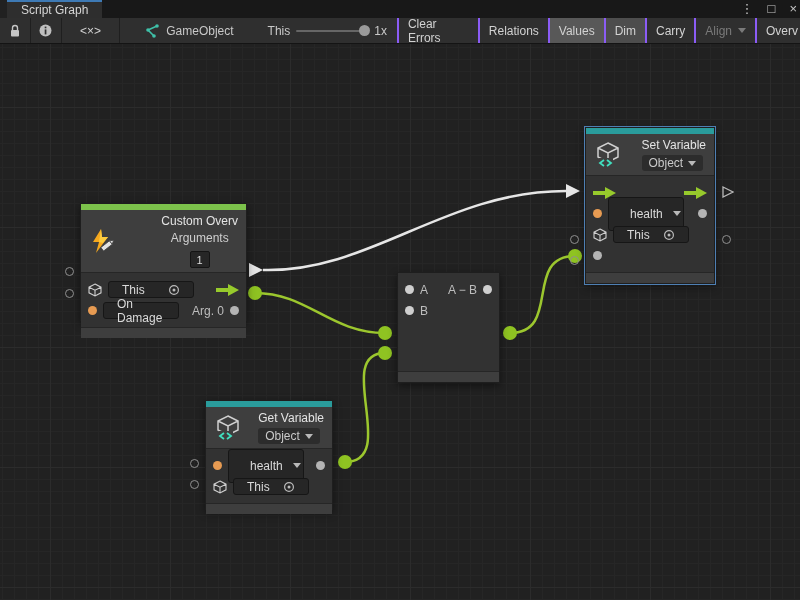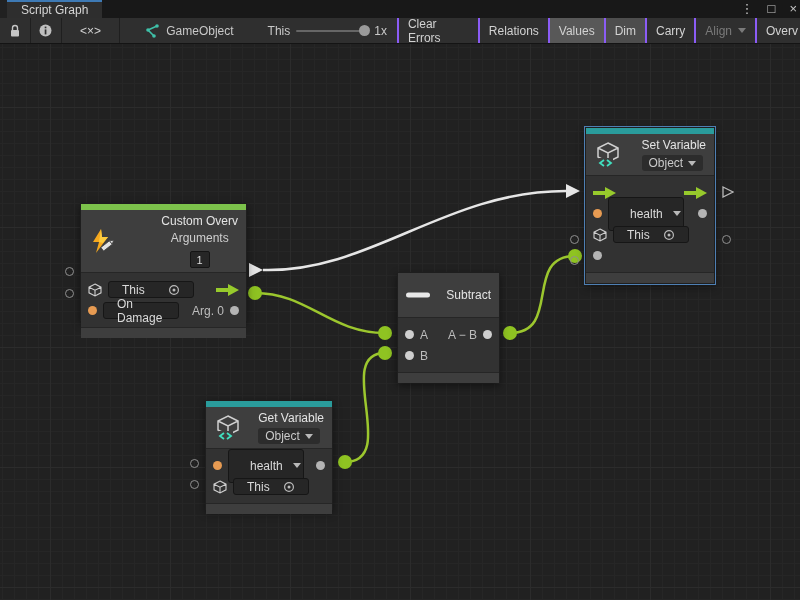--- a/index.html
+++ b/index.html
@@ -270,26 +270,20 @@
       <div class="nfoot"></div>
       <span class="oport" style="left:-16px;top:107px"></span>
       <span class="oport" style="left:-16px;top:128px"></span>
       <svg class="otri" style="right:-20px;top:58px" viewBox="0 0 12 12">
         <polygon points="1,1 11,6 1,11" fill="none" stroke="#b8b8b8" stroke-width="1.3"></polygon>
       </svg>
       <span class="oport" style="right:-17px;top:107px"></span>
     </div>
 
     <div class="node" style="left:397px;top:228px;width:103px;height:111px">
-      <div class="nhead" style="height:36px">
-        <svg width="24" height="8" viewBox="0 0 24 8">
-          <rect x="0" y="1.5" width="24" height="5" rx="2.5" fill="#e8e8e8"></rect>
-        </svg>
-        <div class="ntitle">Subtract</div>
-      </div>
       <div class="nbody">
         <div class="prow">
           <span class="dot white"></span>
           <span class="plabel">A</span>
           <span class="spacer"></span>
           <span class="plabel">A − B</span>
           <span class="dot white"></span>
         </div>
         <div class="prow">
           <span class="dot white"></span>

